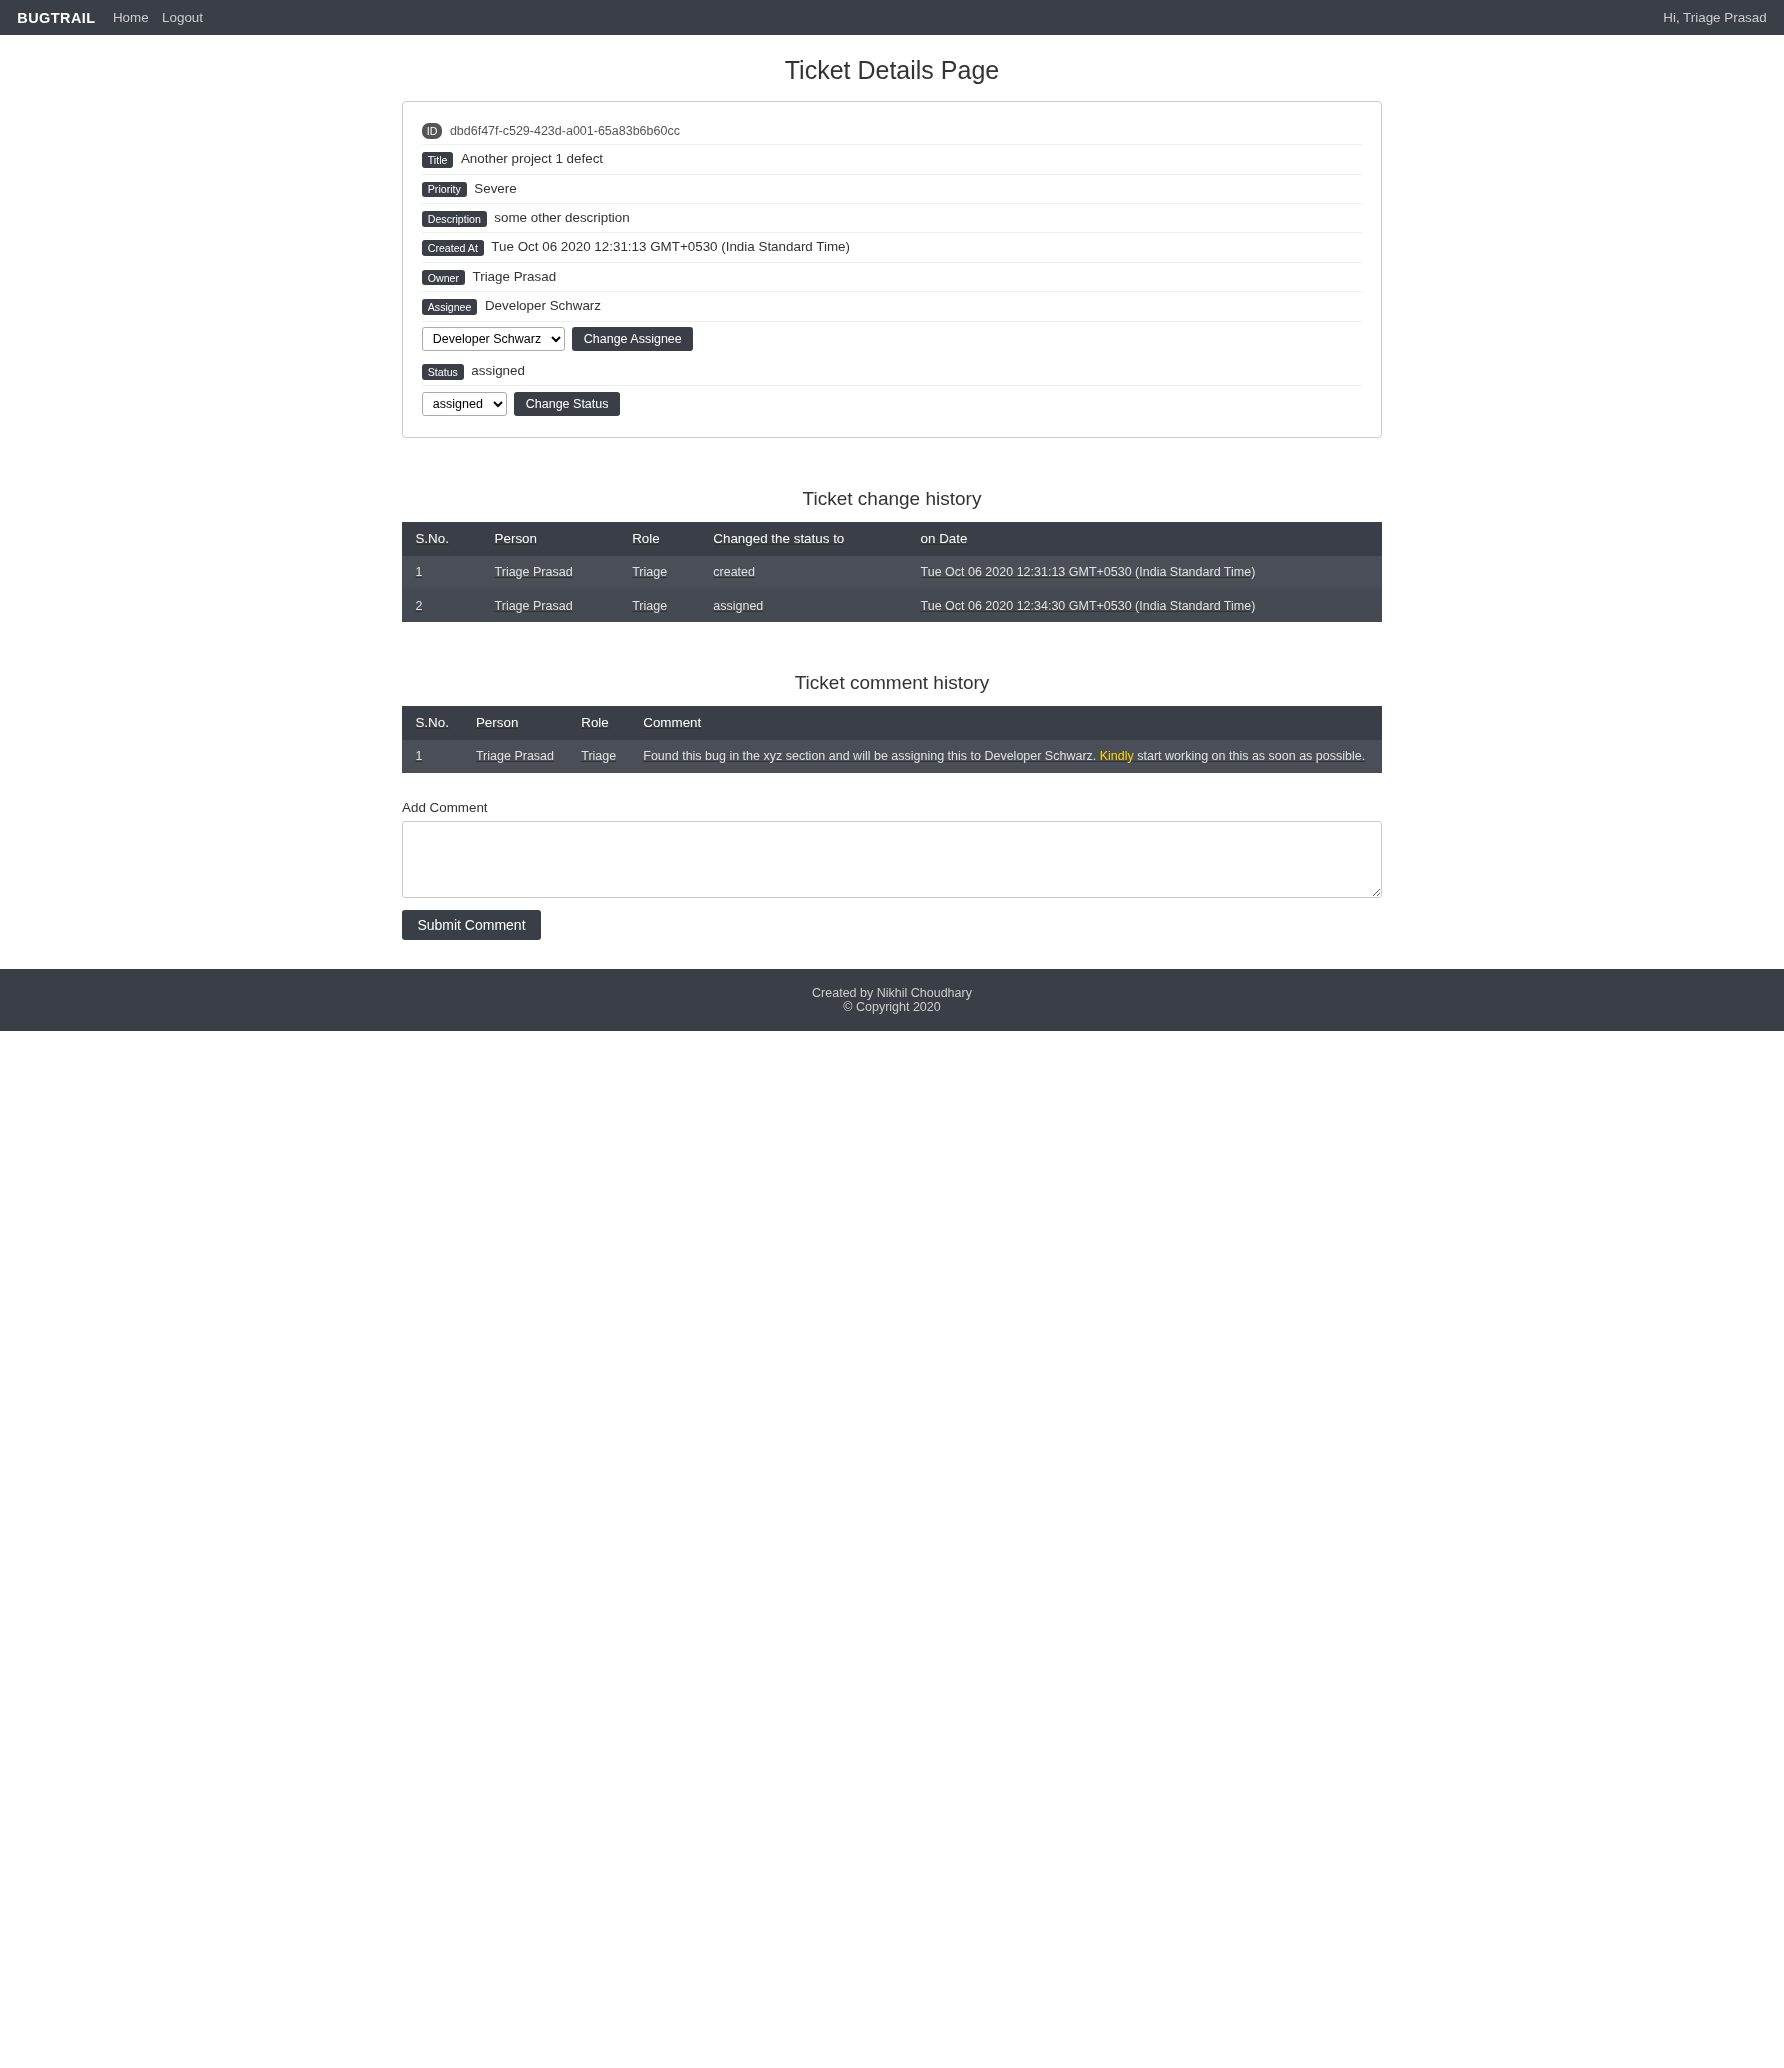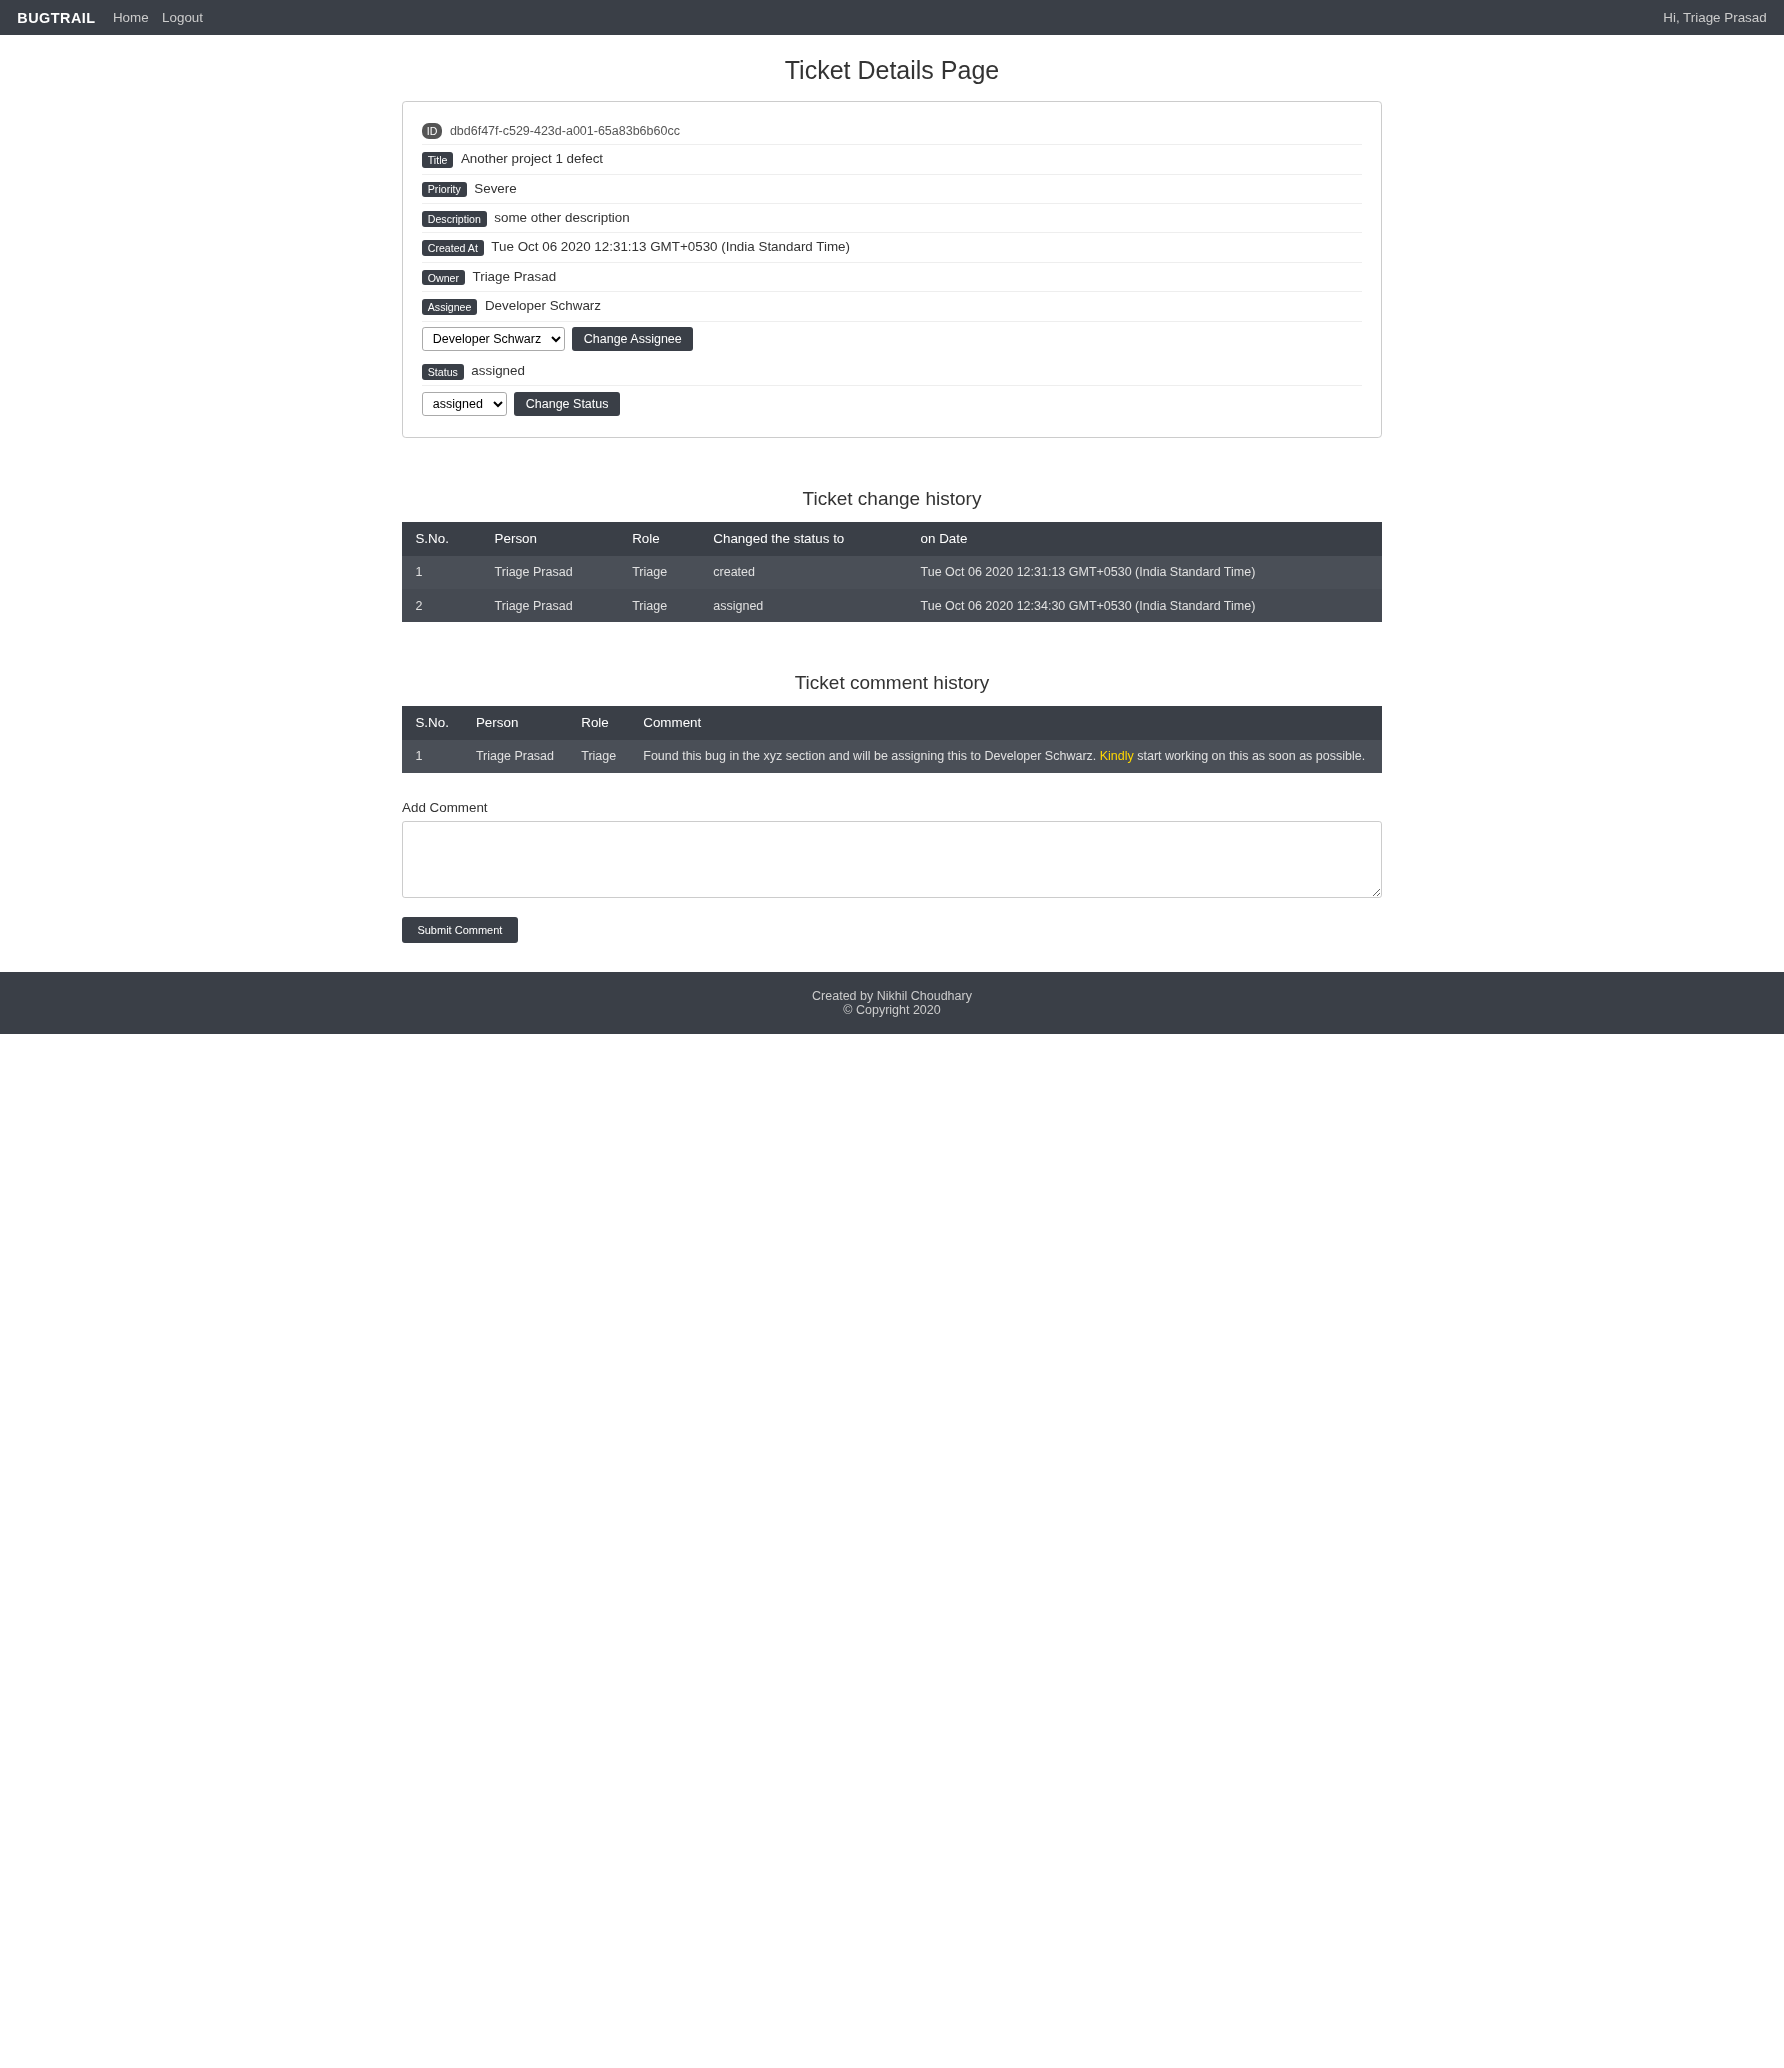--- a/index.html
+++ b/index.html
@@ -116,20 +116,21 @@
       font-size: 19px;
       font-weight: normal;
       padding: 23px 0 11.5px 0;
     }
 
     
     .history-table {
       width: 100%;
       border-collapse: collapse;
       margin-bottom: 27px;
+      text-decoration: underline;
     }
     .history-table thead tr {
       background: #3a3f47;
       color: #fff;
     }
     .history-table thead th {
       padding: 9.6px 13.4px;
       text-align: left;
       font-weight: normal;
       font-size: 13.4px;
@@ -162,24 +163,23 @@
       resize: vertical;
       margin-bottom: 9.6px;
     }
 
     .submit-btn {
       background: #3a3f47;
       color: #fff;
       border: none;
       padding: 6.7px 15.4px;
       border-radius: 2.9px;
-      font-size: 11px;
+      font-size: 14px;
       cursor: pointer;
       margin-bottom: 29px;
-      margin-top: 7px;
     }
 
     
     .footer {
       background: #3a3f47;
       color: #ccc;
       text-align: center;
       padding: 17.3px;
       font-size: 12.5px;
     }

